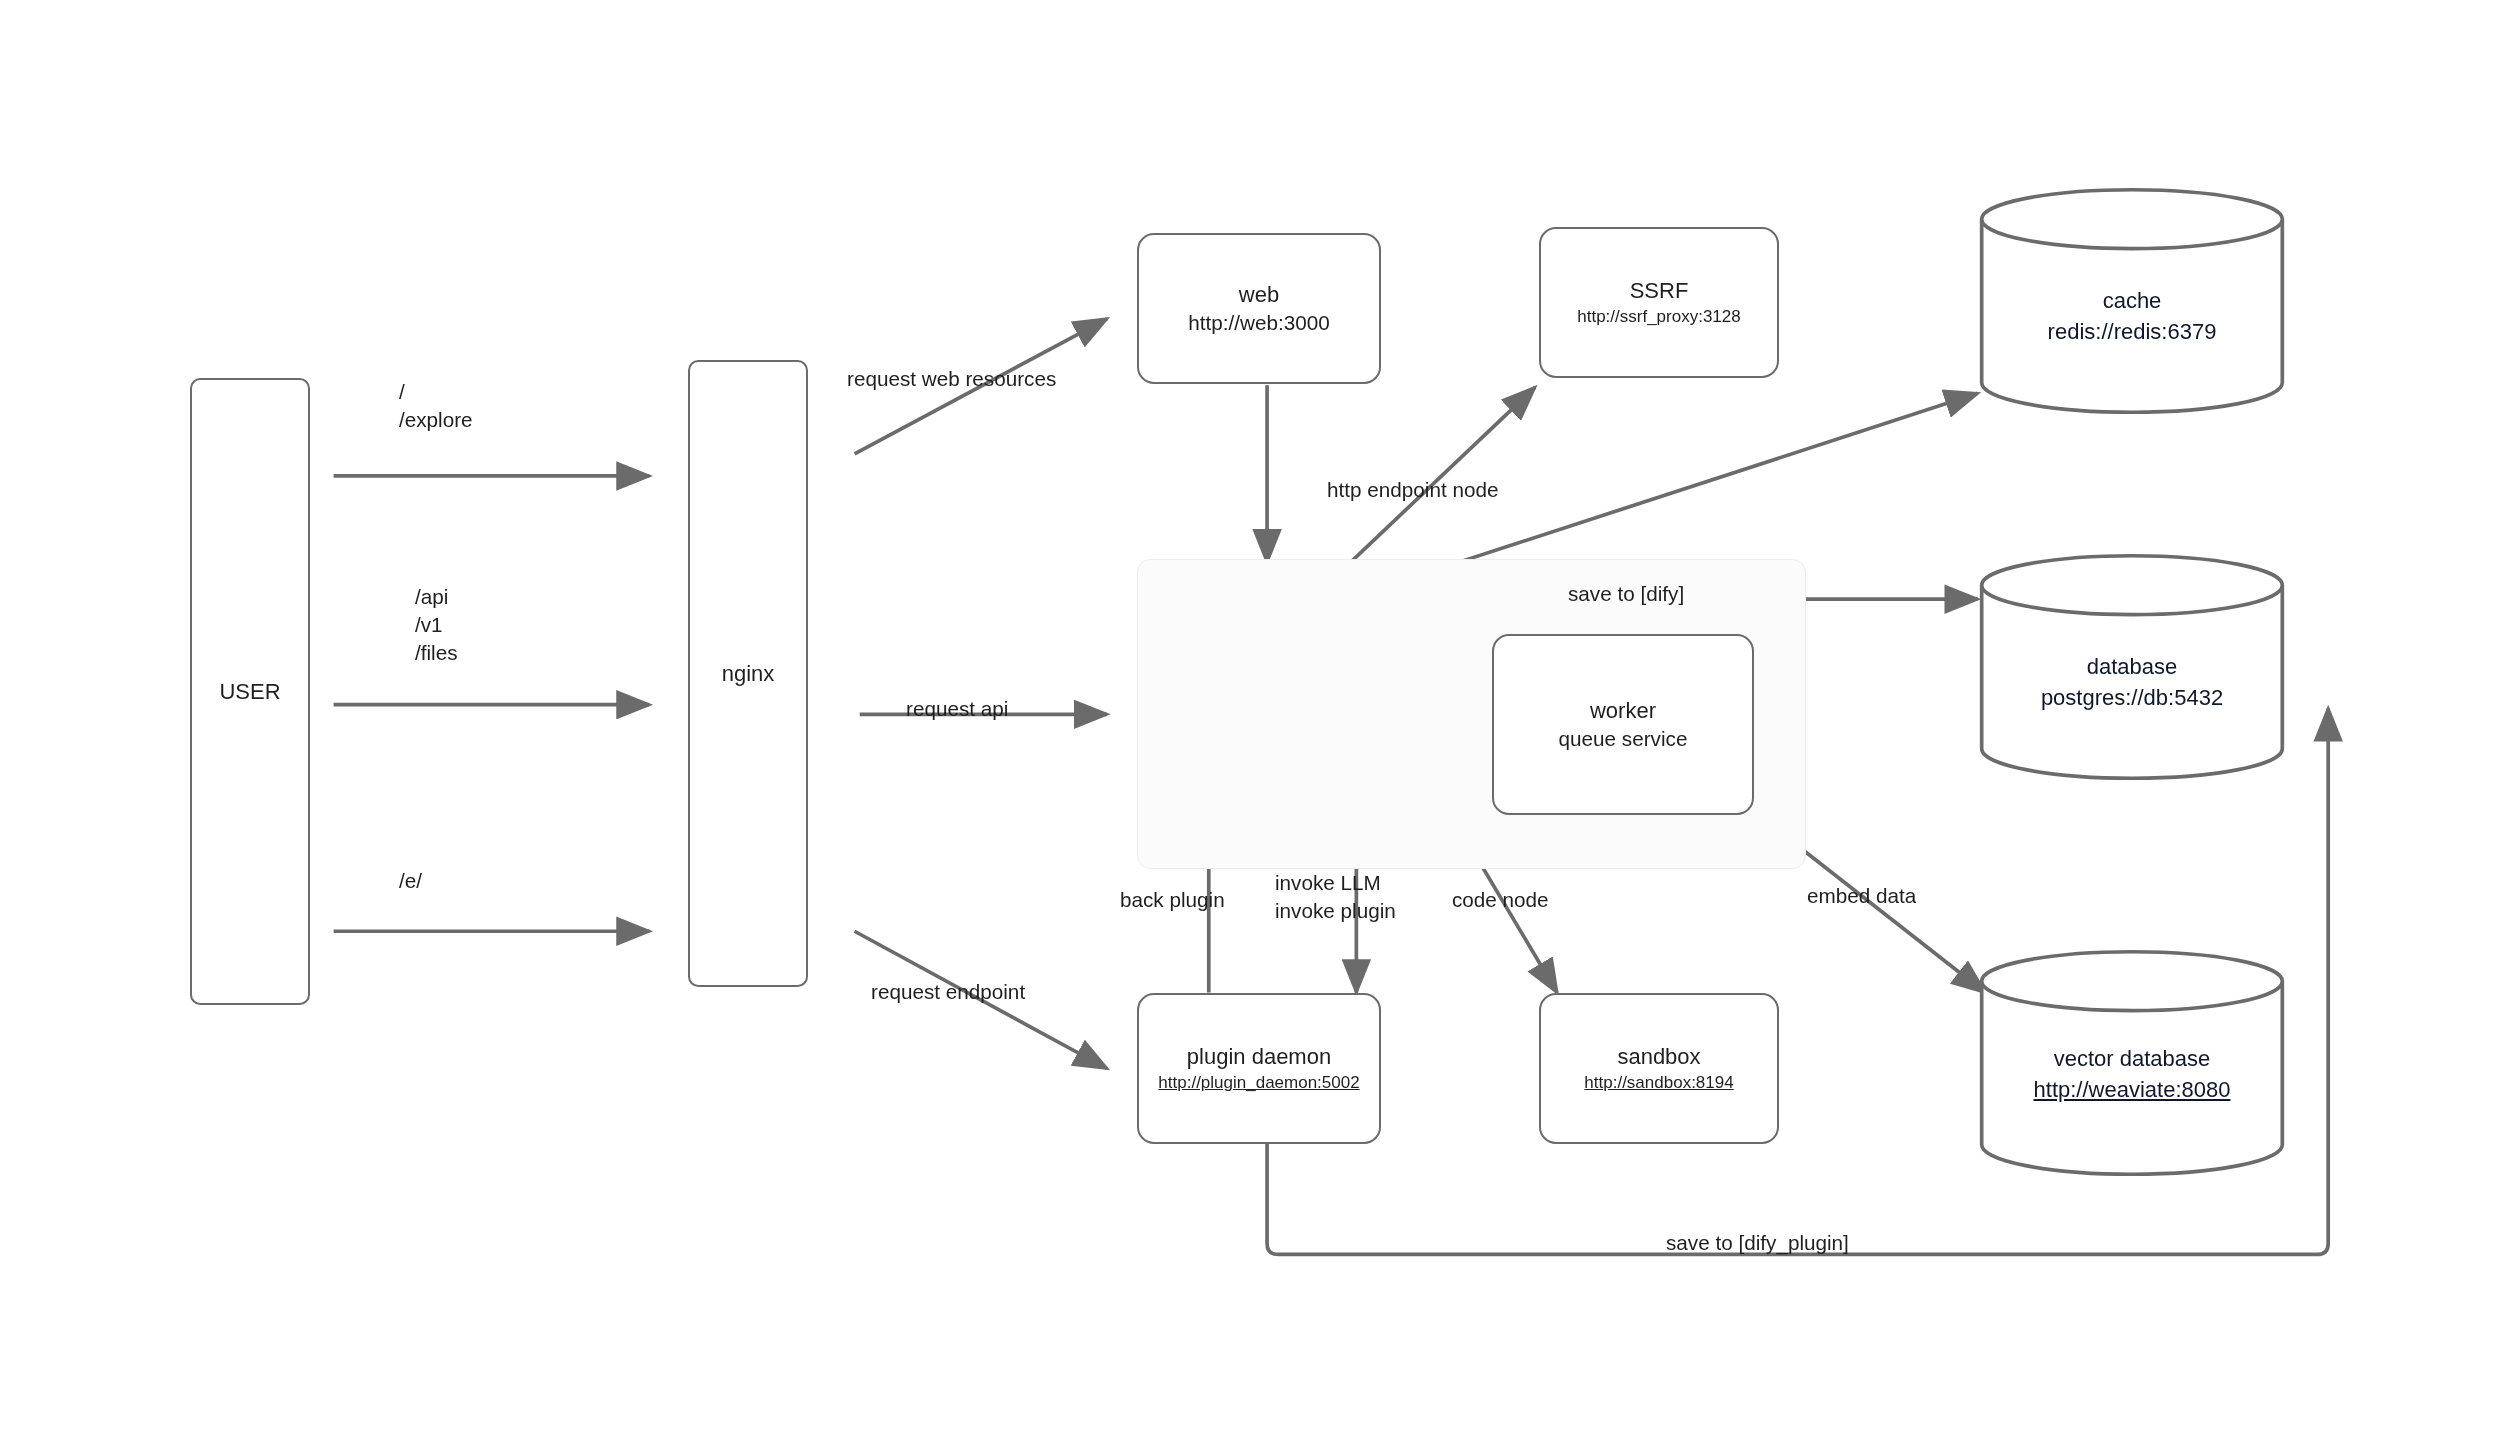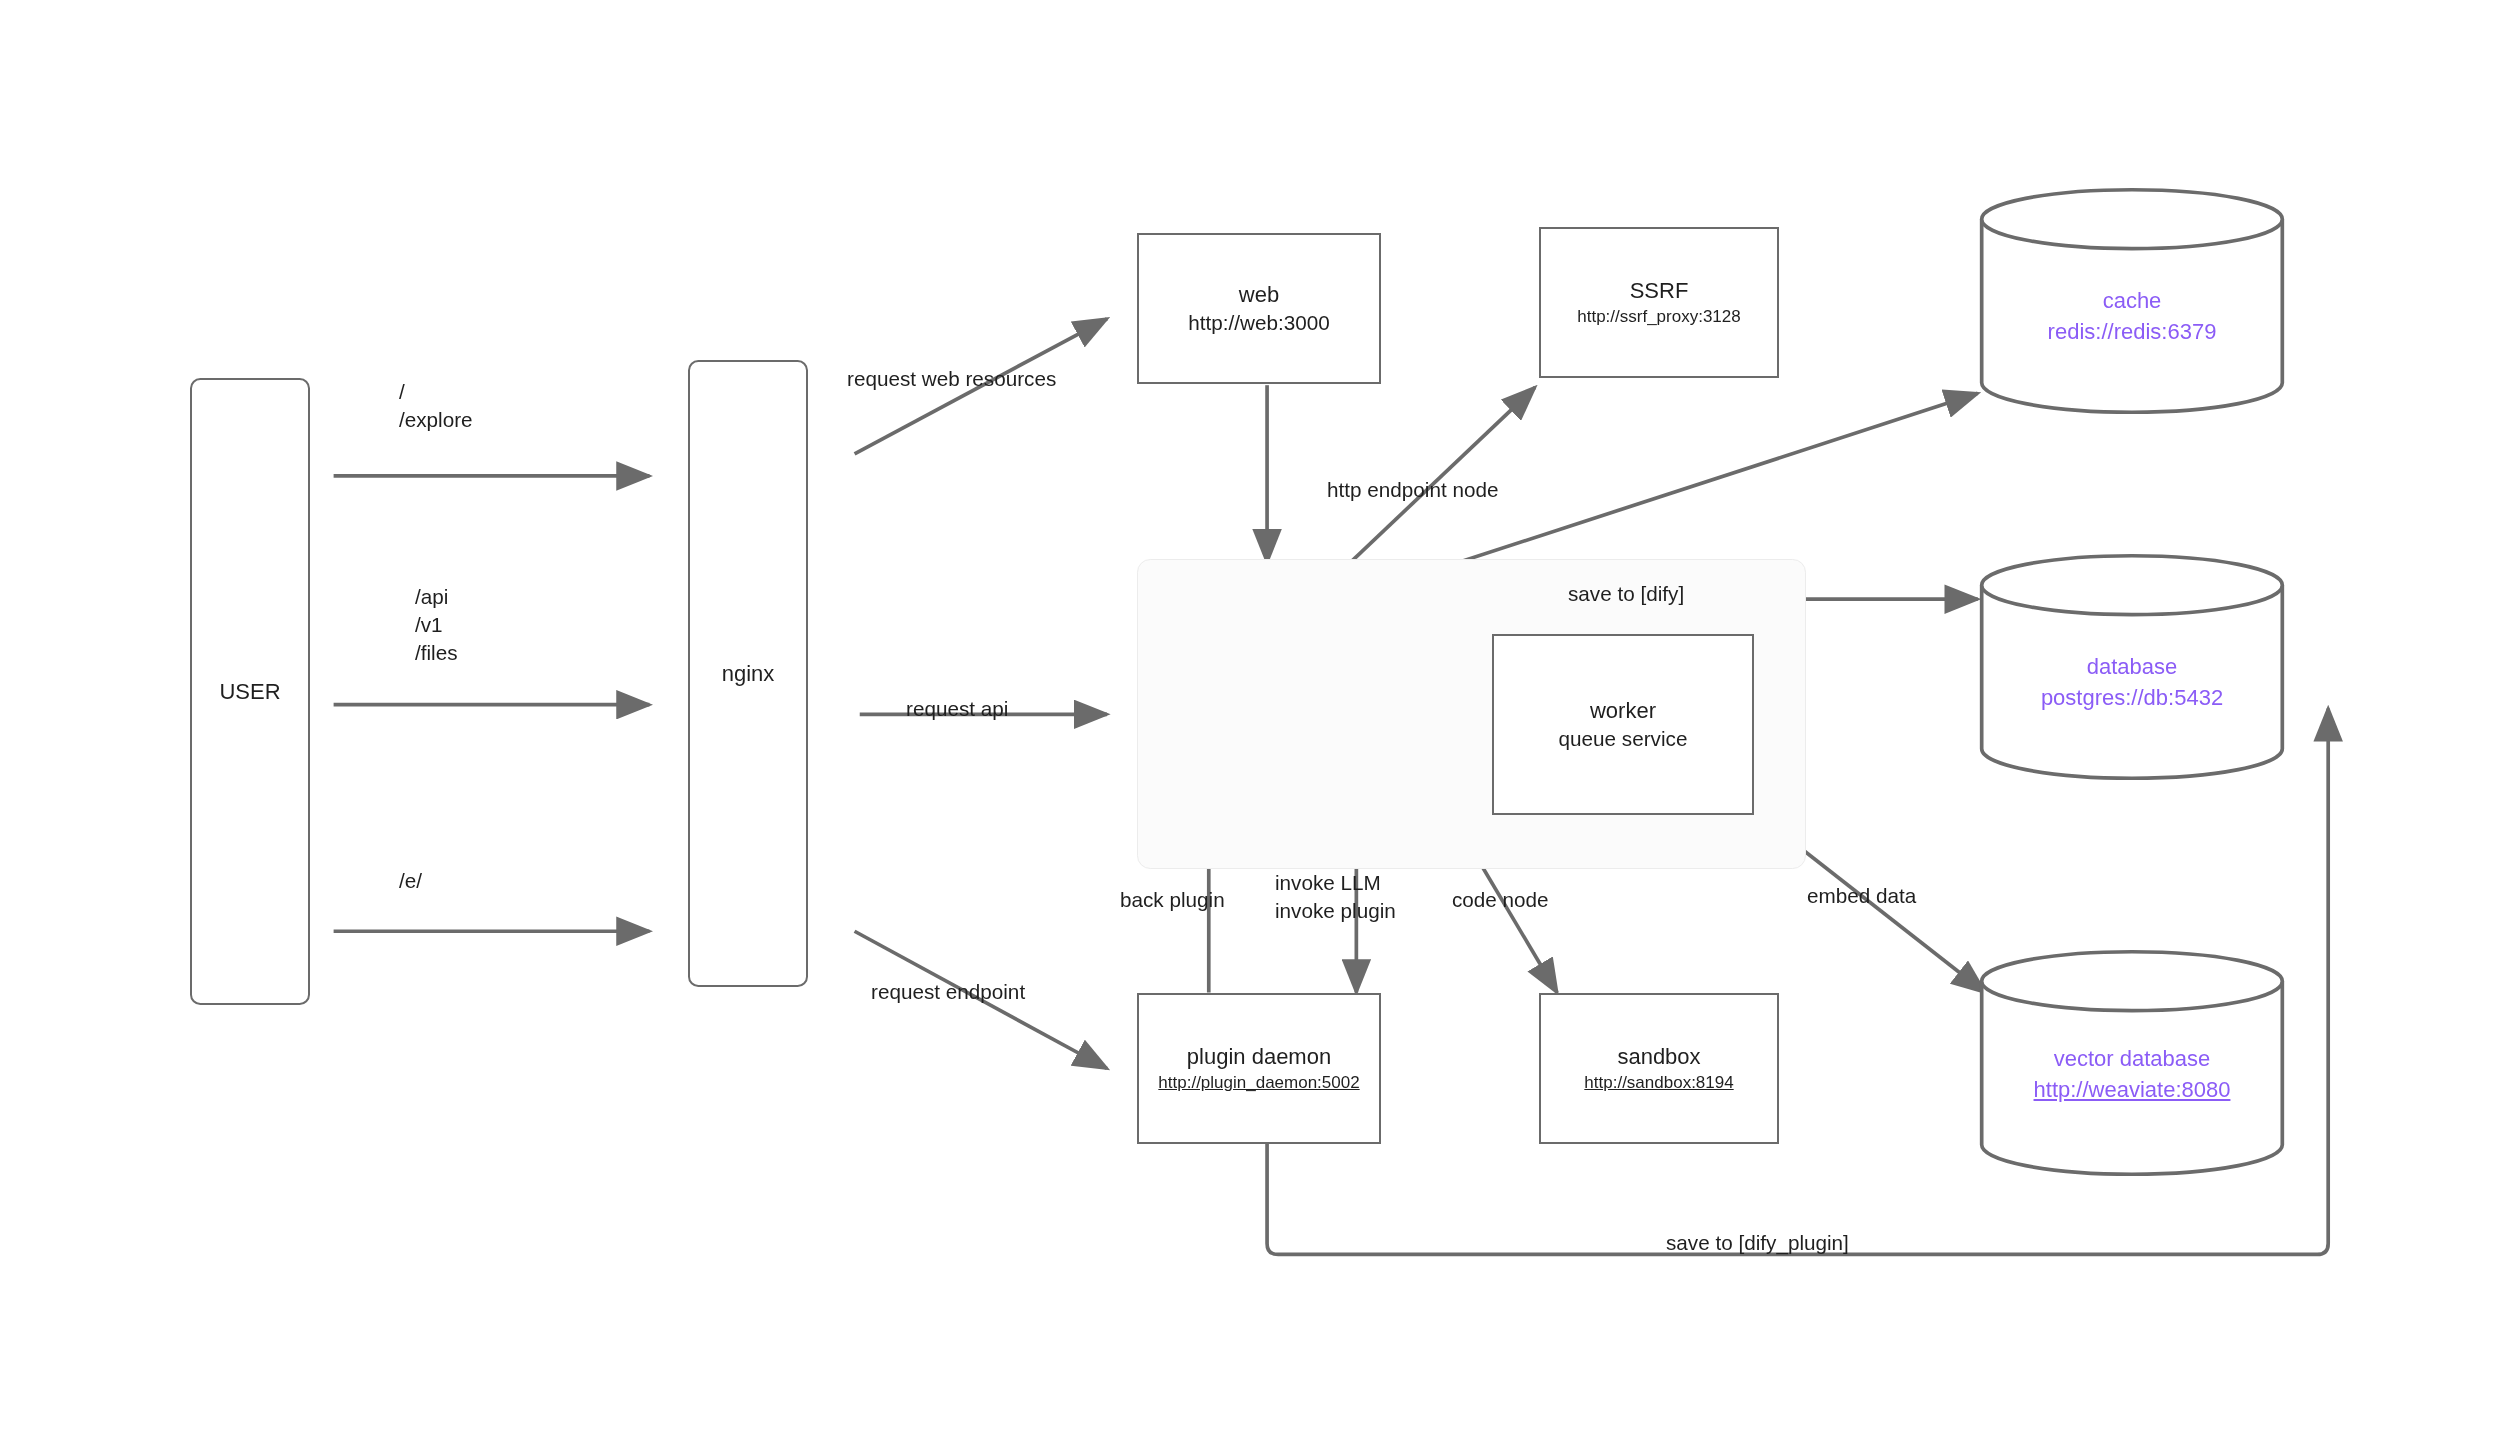--- a/index.html
+++ b/index.html
@@ -15,21 +15,21 @@
     position: relative;
     width: 2512px;
     height: 1450px;
     background: #ffffff;
     overflow: hidden;
   }
   .node {
     position: absolute;
     box-sizing: border-box;
     border: 2.2px solid #6b6b6b;
-    border-radius: 0;
+    border-radius: 17px;
     background: #ffffff;
     display: flex;
     flex-direction: column;
     align-items: center;
     justify-content: center;
     text-align: center;
   }
   .node .title {
     font-size: 22px;
     line-height: 1.35;
@@ -70,21 +70,21 @@
   .cyl {
     position: absolute;
   }
   .cyl .cyl-label {
     position: absolute;
     left: 0;
     right: 0;
     text-align: center;
     font-size: 22px;
     line-height: 1.4;
-    color: #8b5cf6;
+    color: #0f172a;
   }
   .cyl .cyl-label .link {
     text-decoration: underline;
   }
   .edge-label {
     position: absolute;
     font-size: 20.7px;
     color: #1f1f1f;
     white-space: pre;
     line-height: 1.35;

